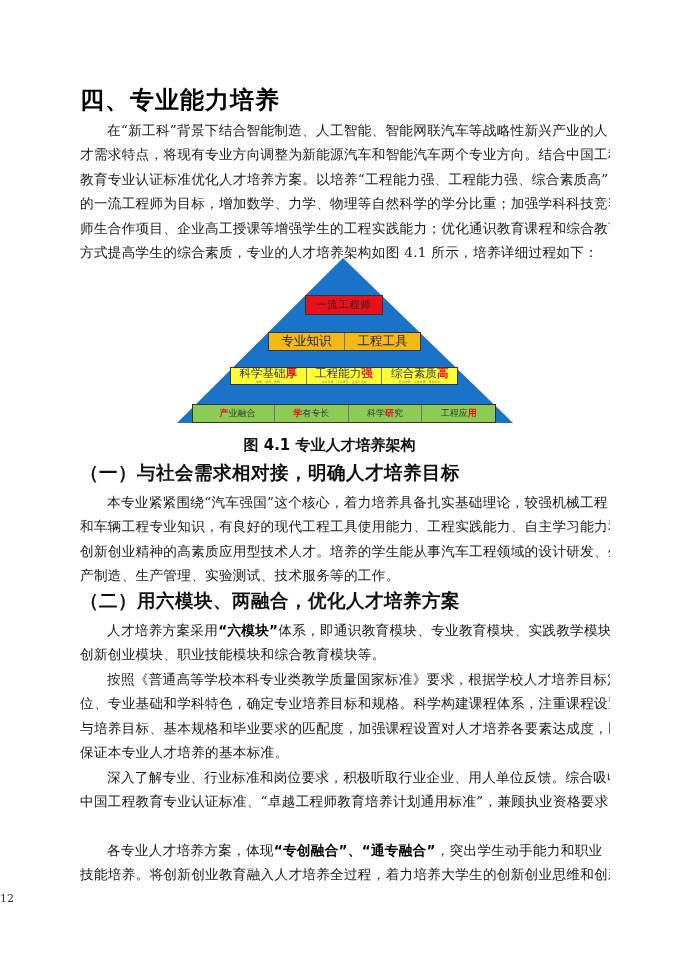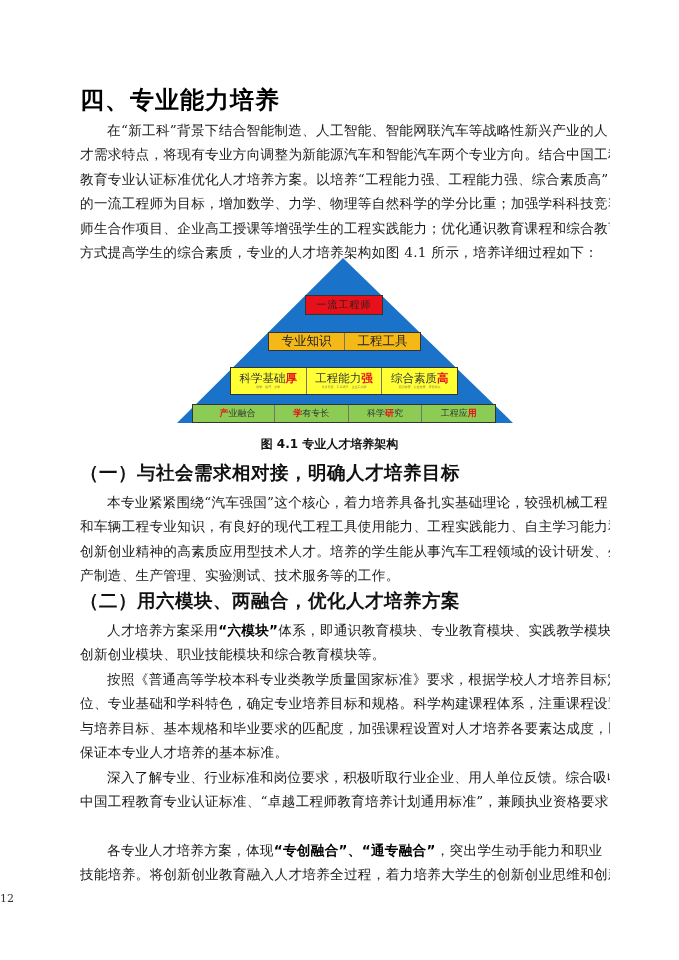--- a/index.html
+++ b/index.html
@@ -8,34 +8,34 @@
     .h1 { position: absolute; left: 80px; top: 84px; font-family: "DejaVu Sans", "Liberation Sans", sans-serif;
           font-weight: bold; font-size: 24px; letter-spacing: 1px; color: #000; white-space: nowrap; }
     .h2 { position: absolute; left: 80px; font-family: "DejaVu Sans", "Liberation Sans", sans-serif;
           font-size: 18.5px; font-weight: bold; color: #111; white-space: nowrap; letter-spacing: 0.5px; }
     .para { position: absolute; left: 80px; width: 530px; font-size: 13.6px; line-height: 24.4px;
             text-align: justify; text-align-last: left; letter-spacing: 0.3px; }
     .para .ln { display: block; white-space: nowrap; overflow: hidden; height: 24.4px; }
     .para .ln.first { padding-left: 27px; }
     .para b { font-family: "DejaVu Sans", "Liberation Sans", sans-serif; font-weight: bold; color: #000; }
     .caption { position: absolute; left: 0; width: 659px; top: 436px; text-align: center;
-               font-family: "DejaVu Sans", "Liberation Sans", sans-serif; font-size: 12px; font-weight: bold; color: #111; }
+               font-family: "DejaVu Sans", "Liberation Sans", sans-serif; font-size: 15px; font-weight: bold; color: #111; }
     .pagenum { position: absolute; left: 0; width: 617px; top: 892px; text-align: left; font-size: 11px; color: #333; }
 
     .pyr { position: absolute; left: 170px; top: 250px; width: 350px; height: 180px; }
     .pyr svg { position: absolute; left: 0; top: 0; }
     .box { position: absolute; box-sizing: border-box; border: 1px solid #333; display: flex; }
     .cell { flex: 1; display: flex; flex-direction: column; align-items: center; justify-content: center;
             border-right: 1px solid #737373; font-family: "DejaVu Serif", "Liberation Serif", serif; white-space: nowrap; }
     .cell:last-child { border-right: none; }
     .red-box { left: 135px; top: 45px; width: 78px; height: 20px; background: #e8101a; }
     .red-box .cell { font-size: 10px; color: #222; letter-spacing: 1px; }
     .orange-box { left: 98px; top: 82px; width: 153px; height: 19px; background: #f4b817; }
     .orange-box .cell { font-size: 12.5px; color: #222; }
-    .yellow-box { left: 60px; top: 117px; width: 228px; height: 28px; background: #ffff33; }
+    .yellow-box { left: 60px; top: 117px; width: 228px; height: 18px; background: #ffff33; }
     .yellow-box .cell .main { font-size: 11.5px; color: #333; line-height: 13px; }
     .yellow-box .cell .sub { font-size: 3px; color: #777; line-height: 5px; }
     .green-box { left: 22px; top: 154px; width: 304px; height: 19px; background: #8ccc54; padding-left: 8px; }
     .green-box .cell { font-size: 9px; color: #333; }
     .hl { color: #e8101a; font-weight: bold; font-family: "DejaVu Sans", "Liberation Sans", sans-serif; }
   </style>
 </head>
 <body>
 
 <div class="h1">四、专业能力培养</div>

